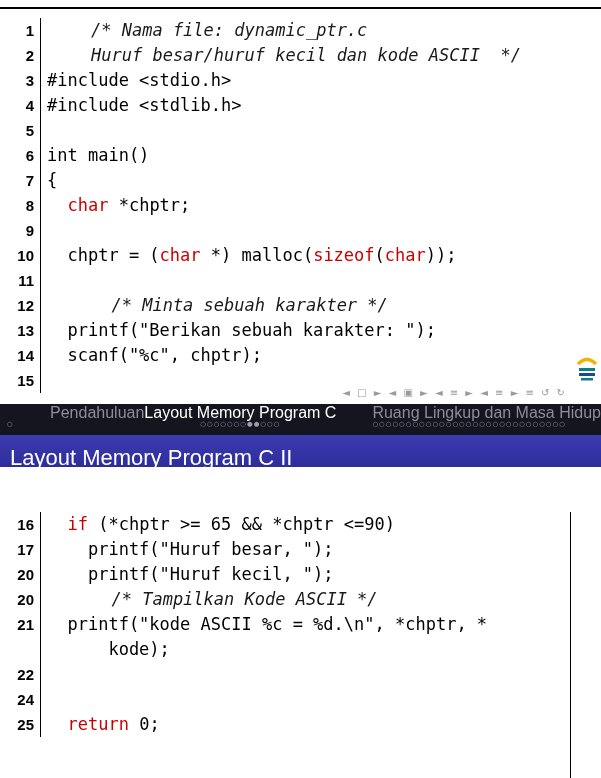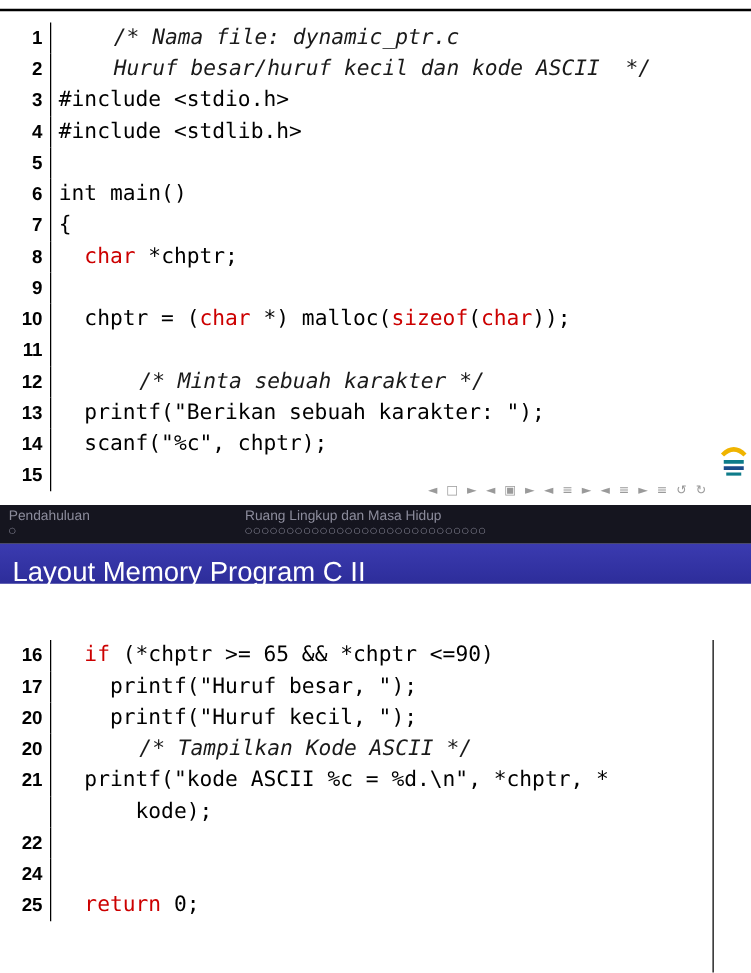--- a/index.html
+++ b/index.html
@@ -31,21 +31,21 @@
   }
   #logo{position:absolute;top:354px;right:2px;width:24px;height:32px;}
   #headbar{
     position:absolute;top:404px;left:0;width:601px;height:31px;
     background:#15151f;display:flex;align-items:flex-start;box-sizing:border-box;
     padding-top:3px;
   }
   .hcol1{width:160px;padding-left:7px;box-sizing:border-box;}
   .hcol2{width:200px;text-align:center;}
   .hcol3{flex:1;padding-left:36px;box-sizing:border-box;}
-  .htitle{font-size:11px;line-height:12px;white-space:nowrap;}
+  .htitle{font-size:16px;line-height:12px;white-space:nowrap;text-align:right;}
   .hcol1 .htitle,.hcol3 .htitle{color:#8c8c9c;}
   .hcol2 .htitle{color:#ffffff;}
   .hdots{
     font-family:"DejaVu Sans",sans-serif;font-size:6.5px;line-height:10px;
     color:#9c9cac;letter-spacing:1px;white-space:nowrap;
   }
   #frametitle{
     position:absolute;top:435px;left:0;width:601px;height:32px;box-sizing:border-box;
     background:linear-gradient(180deg,#3b3bb0 0%,#2d2d9a 100%);
     color:#ffffff;font-size:22px;line-height:46px;padding-left:10px;
@@ -129,20 +129,24 @@
     <rect x="4" y="19" width="16" height="3" fill="#1a4b8a"></rect>
     <rect x="6" y="24" width="12" height="2.5" fill="#0e7c8a"></rect>
   </svg>
 </div>
 
 <div id="headbar">
   <div class="hcol1">
     <div class="htitle">Pendahuluan</div>
     <div class="hdots">○</div>
   </div>
+  <div class="hcol2">
+    <div class="htitle">Layout Memory Program C</div>
+    <div class="hdots">○○○○○○○●●○○○</div>
+  </div>
   <div class="hcol3">
     <div class="htitle">Ruang Lingkup dan Masa Hidup</div>
     <div class="hdots">○○○○○○○○○○○○○○○○○○○○○○○○○○○○○</div>
   </div>
 </div>
 
 <div id="frametitle">Layout Memory Program C II</div>
 
 <div id="listing2" class="listing">
     <div class="row">

